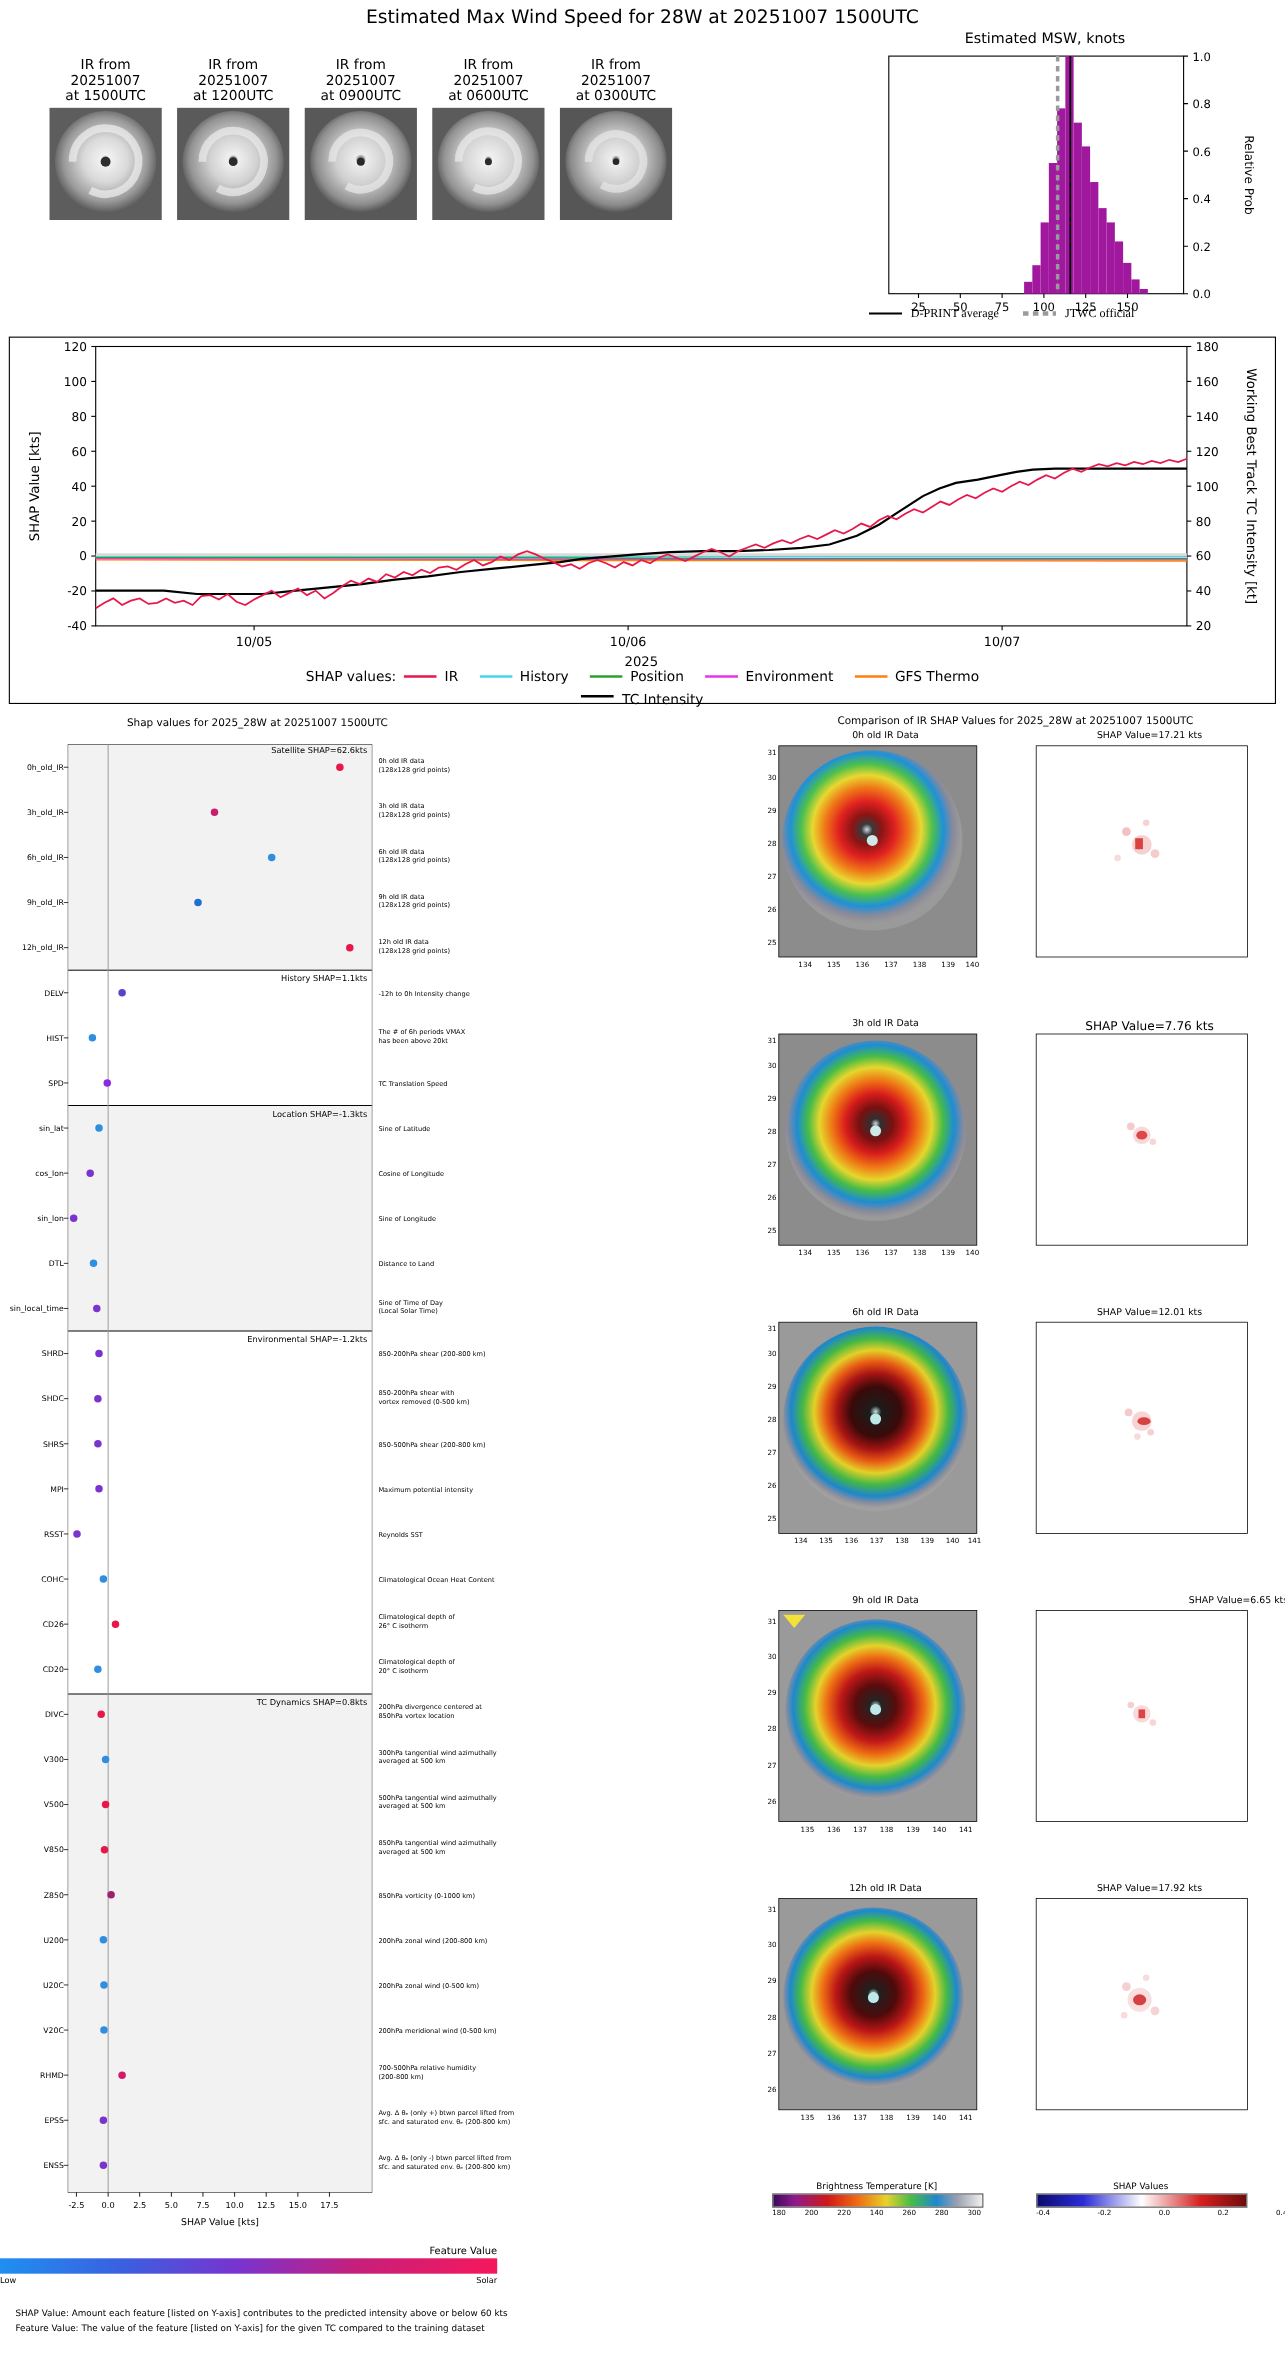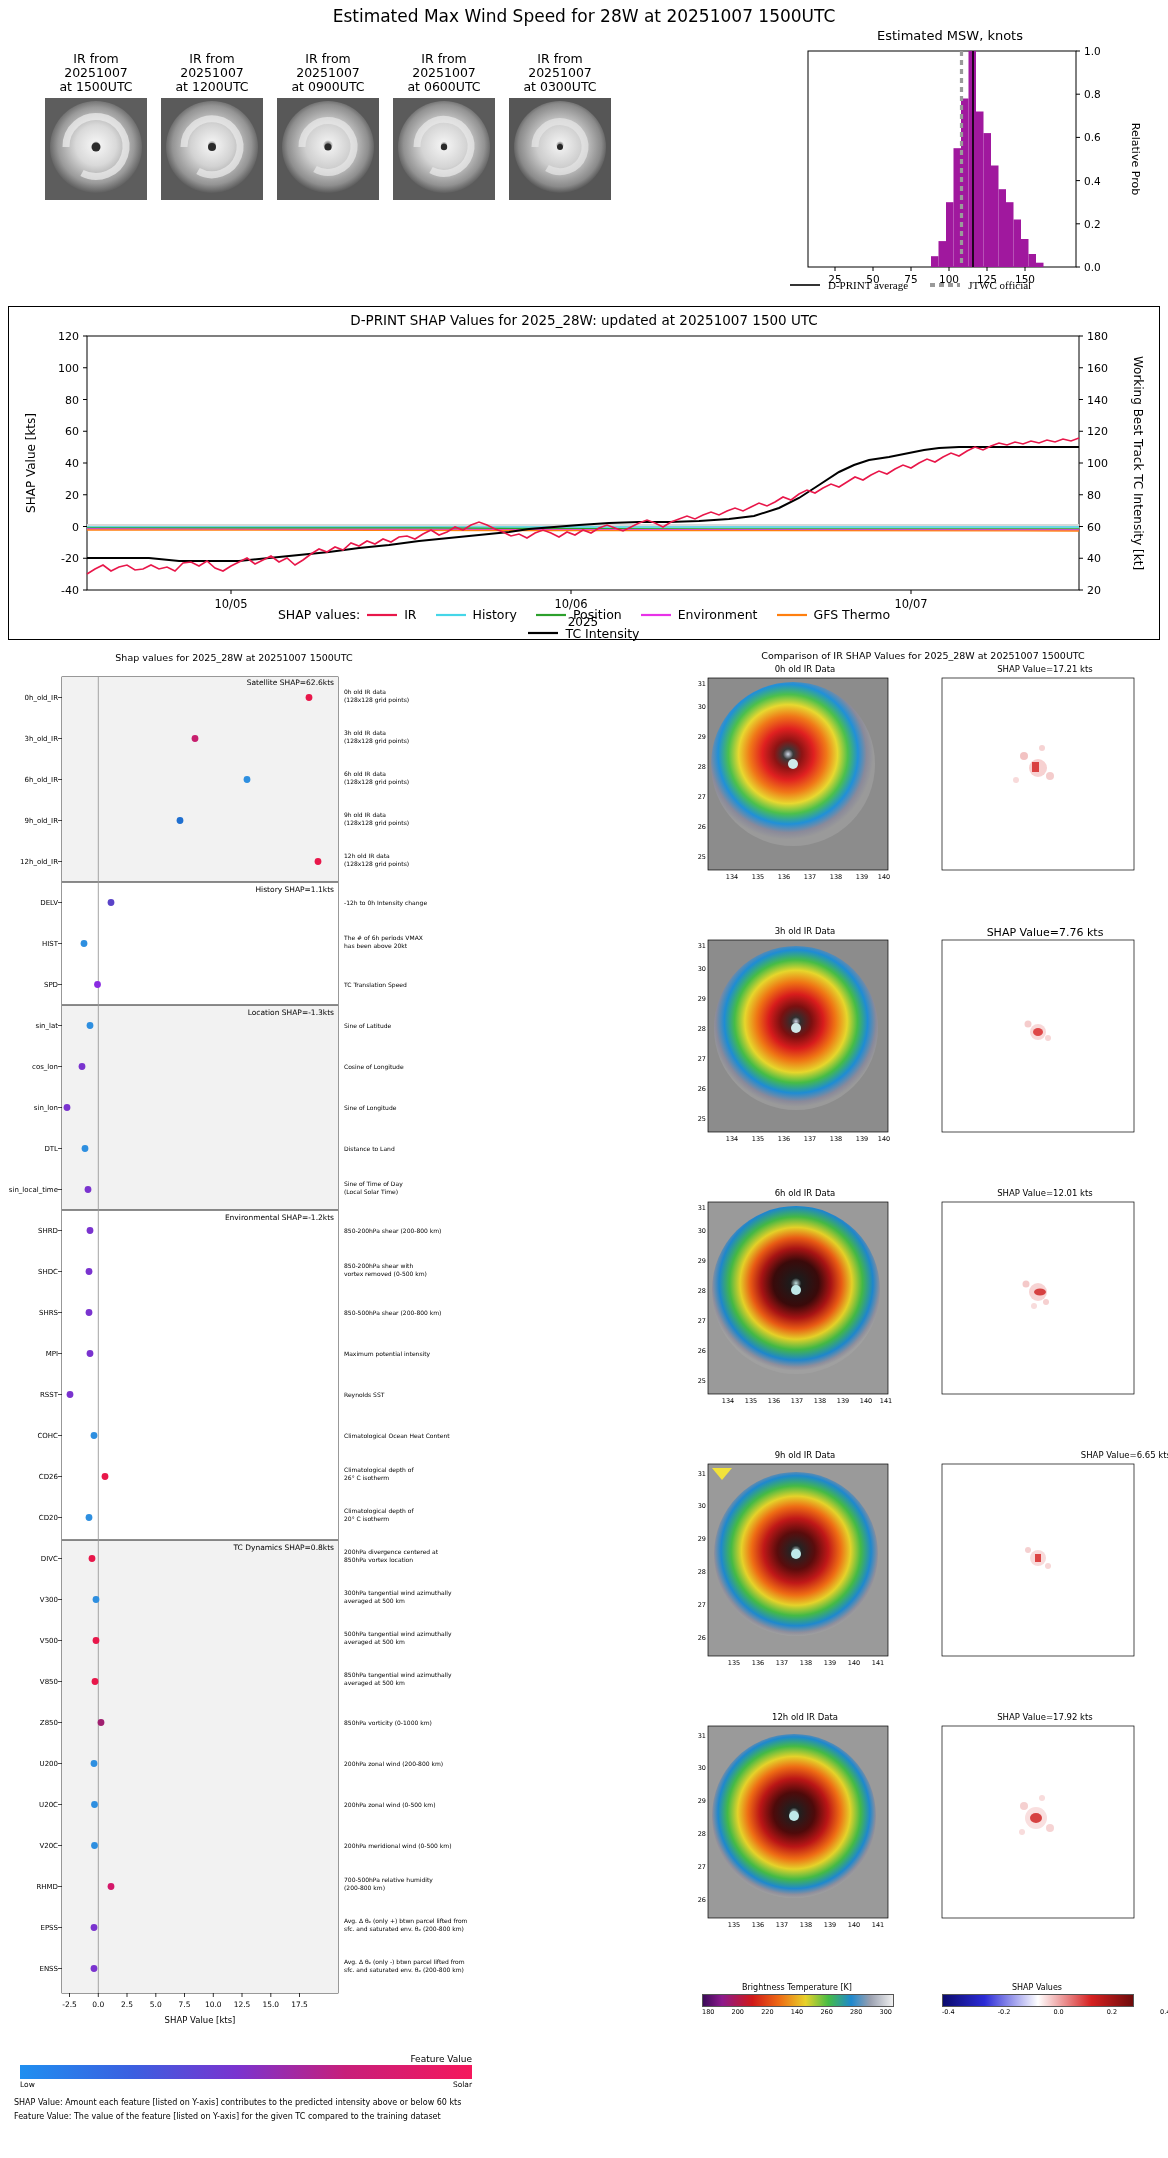--- a/index.html
+++ b/index.html
@@ -220,21 +220,20 @@
       </svg>
     <span class="legend-lbl" style="font-size:11px;">D-PRINT average</span>
     <svg width="34" height="12" style="margin-left:14px;">
         <line x1="2" y1="6" x2="32" y2="6" stroke="#9a9a9a" stroke-width="4" stroke-dasharray="5,4"></line>
       </svg>
     <span class="legend-lbl" style="font-size:11px;">JTWC official</span>
   </div>
 </div>
 
 <div class="abs" style="top:306px;left:8px;width:1152px;height:334px;border:1px solid #000;box-sizing:border-box;">
-  <div class="panel-title" style="margin-top:5px;font-size:13.5px;">D-PRINT SHAP Values for 2025_28W: updated at 20251007 1500 UTC</div>
   <svg width="1150" height="300" viewBox="0 0 1150 300" style="margin-top:2px;">
 
     <rect x="78" y="6" width="992" height="254" fill="#ffffff" stroke="#000" stroke-width="1"></rect>
 
     <g stroke="#000" stroke-width="1">
       <line x1="74" y1="260" x2="78" y2="260"></line>
       <line x1="74" y1="228.25" x2="78" y2="228.25"></line>
       <line x1="74" y1="196.5" x2="78" y2="196.5"></line>
       <line x1="74" y1="164.75" x2="78" y2="164.75"></line>
       <line x1="74" y1="133" x2="78" y2="133"></line>
@@ -322,21 +321,21 @@
       <span>Position</span>
       <svg width="30" height="10" style="margin-left:12px;">
           <line x1="0" y1="5" x2="30" y2="5" stroke="#e832e8" stroke-width="2.2"></line>
         </svg>
       <span>Environment</span>
       <svg width="30" height="10" style="margin-left:12px;">
           <line x1="0" y1="5" x2="30" y2="5" stroke="#ff7f0e" stroke-width="2.2"></line>
         </svg>
       <span>GFS Thermo</span>
     </div>
-    <div style="margin-top:1px;display:inline-flex;align-items:center;gap:7px;font-size:12.5px;width:100%;justify-content:center;">
+    <div style="margin-top:1px;display:inline-flex;gap:7px;font-size:12.5px;width:100%;justify-content:center;">
       <svg width="30" height="10">
           <line x1="0" y1="5" x2="30" y2="5" stroke="#000" stroke-width="2.2"></line>
         </svg>
       <span>TC Intensity</span>
     </div>
   </div>
 </div>
 
 <div class="abs" style="top:652px;left:4px;width:480px;height:1440px;">
   <div style="font-size:9.5px;text-align:center;width:440px;margin-left:10px;">Shap values for 2025_28W at 20251007 1500UTC</div>
@@ -564,21 +563,21 @@
           <text x="209.3" y="1344">10.0</text>
         <text x="238" y="1344">12.5</text>
           <text x="266.8" y="1344">15.0</text>
           <text x="295.5" y="1344">17.5</text>
       </g>
       <text x="196" y="1360" font-size="8.5" text-anchor="middle">SHAP Value [kts]</text>
     </g>
   </svg>
 </div>
 
-<div class="abs" style="top:2042px;left:20px;width:460px;height:34px;margin-top:12px;">
+<div class="abs" style="top:2042px;left:0;width:460px;height:34px;">
   <div style="font-size:9px;text-align:right;width:452px;margin-bottom:1px;">Feature Value</div>
   <div style="width:452px;height:14px;background:linear-gradient(to right,#1f8ff0 0%,#3b5fe0 25%,#7a33cf 48%,#c71f7a 72%,#f5185c 100%);"></div>
   <div style="display:flex;justify-content:space-between;width:452px;font-size:7.5px;margin-top:1px;">
     <span>Low</span>
     <span>Solar</span>
   </div>
 </div>
 
 <div class="abs" style="top:2098px;left:14px;width:700px;">
   <div class="foot">SHAP Value: Amount each feature [listed on Y-axis] contributes to the predicted intensity above or below 60 kts</div>

